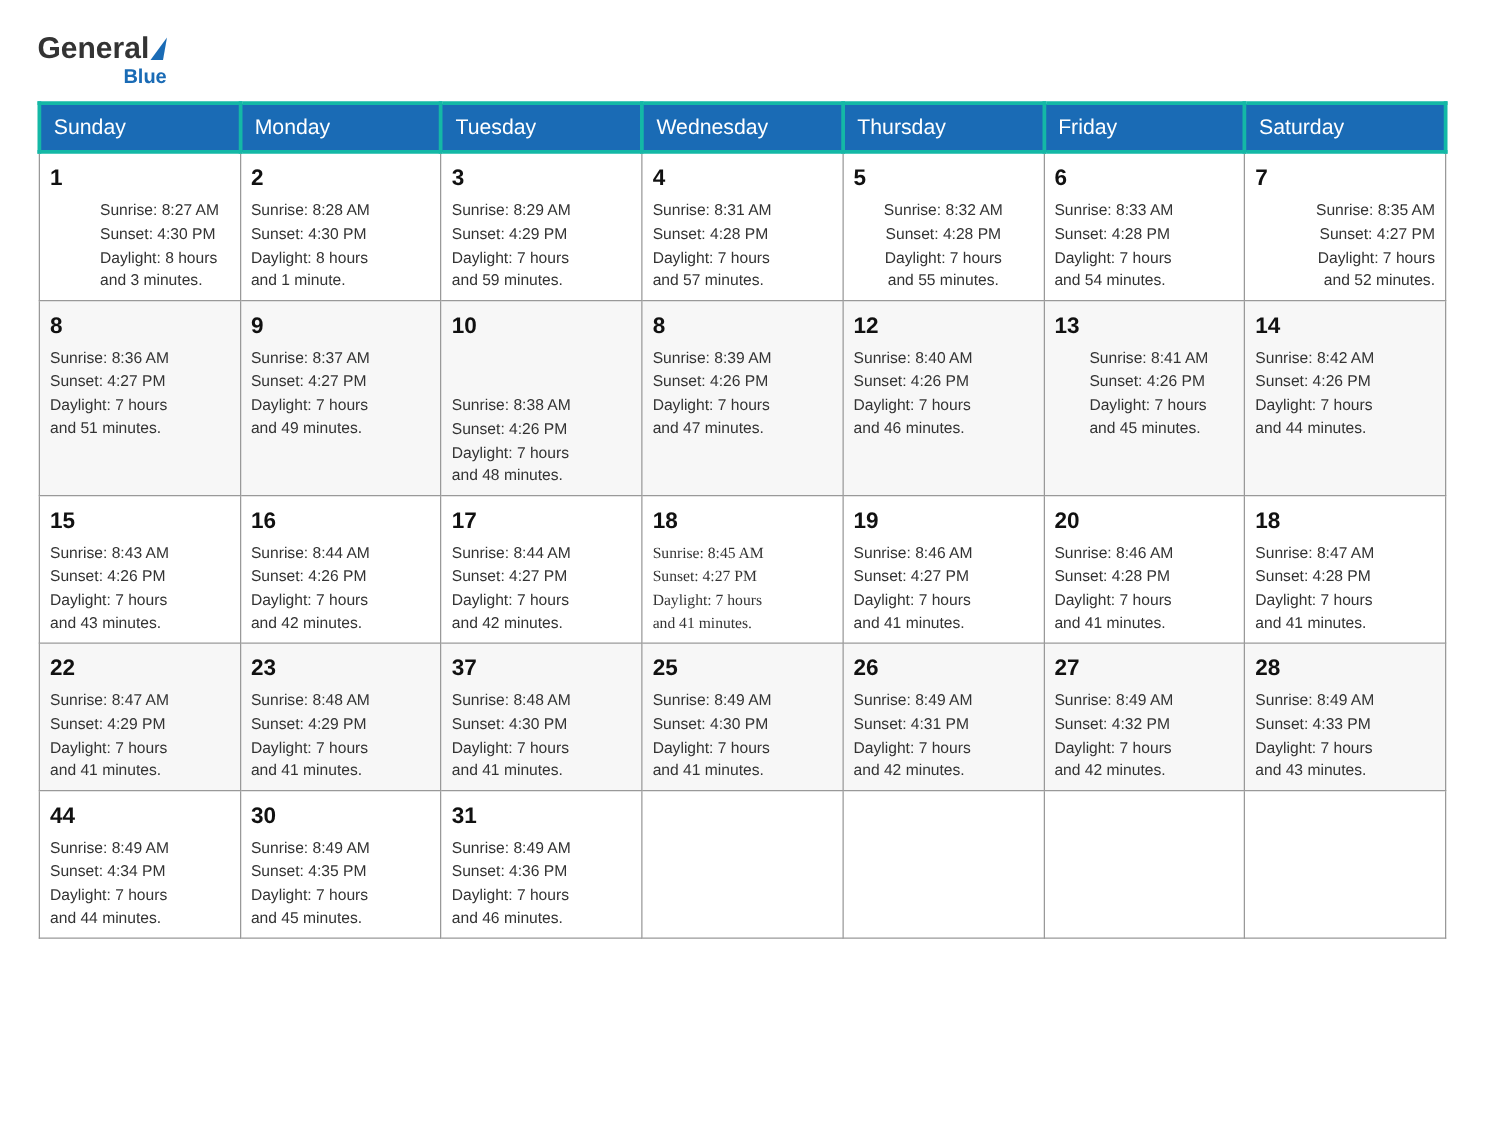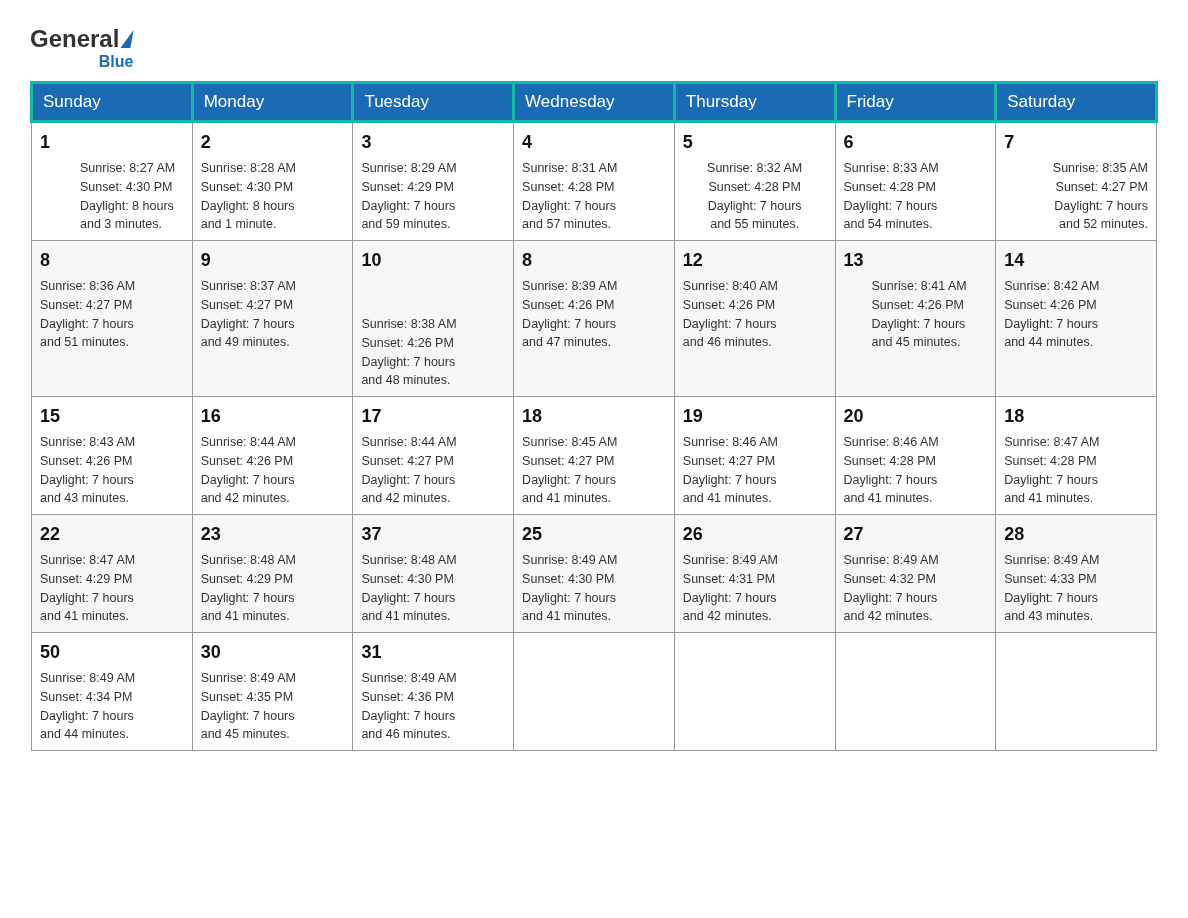--- a/index.html
+++ b/index.html
@@ -230,21 +230,21 @@
         </td>
         <td>
           <span class="day-number">17</span>
           <div class="day-info" style="white-space: pre-line;">Sunrise: 8:44 AM
 Sunset: 4:27 PM
 Daylight: 7 hours
 and 42 minutes.</div>
         </td>
         <td>
           <span class="day-number">18</span>
-          <div class="day-info" style="white-space: pre-line;">Sunrise: 8:45 AM
+          <div class="day-info" style="white-space: pre-line; font-family: Liberation Serif, serif;">Sunrise: 8:45 AM
 Sunset: 4:27 PM
 Daylight: 7 hours
 and 41 minutes.</div>
         </td>
         <td>
           <span class="day-number">19</span>
           <div class="day-info" style="white-space: pre-line;">Sunrise: 8:46 AM
 Sunset: 4:27 PM
 Daylight: 7 hours
 and 41 minutes.</div>
@@ -310,21 +310,21 @@
         <td>
           <span class="day-number">28</span>
           <div class="day-info" style="white-space: pre-line;">Sunrise: 8:49 AM
 Sunset: 4:33 PM
 Daylight: 7 hours
 and 43 minutes.</div>
         </td>
       </tr>
       <tr>
         <td>
-          <span class="day-number">50</span>
+          <span class="day-number">44</span>
           <div class="day-info" style="white-space: pre-line;">Sunrise: 8:49 AM
 Sunset: 4:34 PM
 Daylight: 7 hours
 and 44 minutes.</div>
         </td>
         <td>
           <span class="day-number">30</span>
           <div class="day-info" style="white-space: pre-line;">Sunrise: 8:49 AM
 Sunset: 4:35 PM
 Daylight: 7 hours

